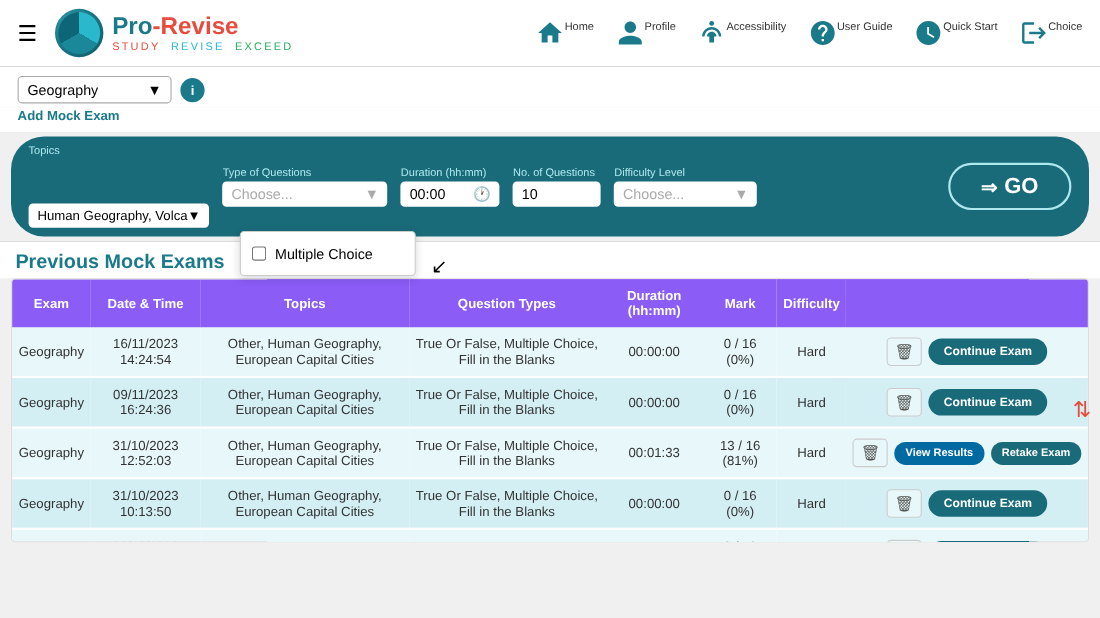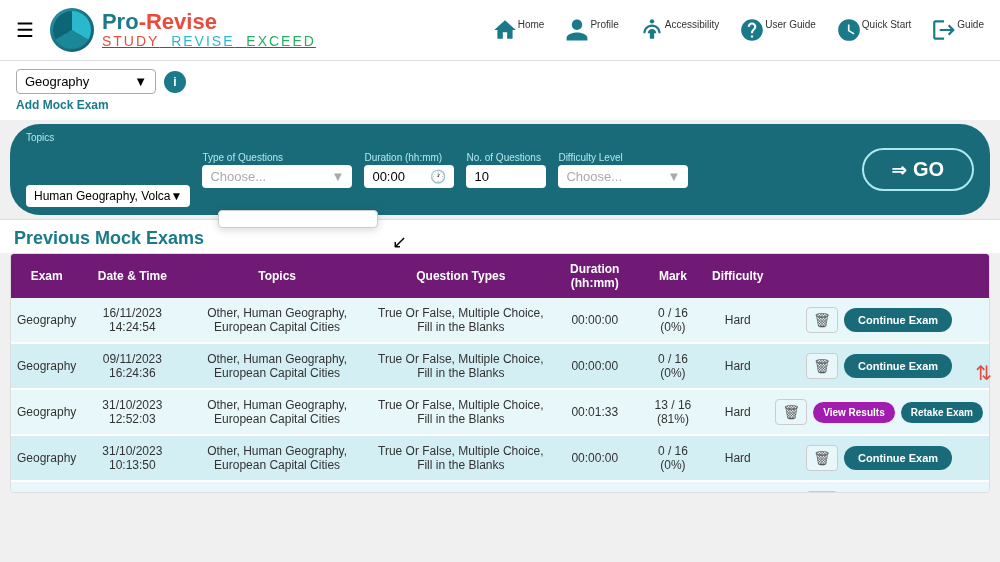--- a/index.html
+++ b/index.html
@@ -40,21 +40,21 @@
       border-radius: 50%;
       background: conic-gradient(#2ab8cc 0deg 120deg, #1a8899 120deg 240deg, #0d6677 240deg 360deg);
     }
     .logo-text {
       display: flex;
       flex-direction: column;
       line-height: 1.1;
     }
     .logo-text .pro { font-size: 22px; font-weight: bold; color: #1a7a8a; }
     .logo-text .pro span { color: #e74c3c; }
-    .logo-text .tagline { font-size: 14px; color: #555; letter-spacing: 2px; text-transform: uppercase; text-decoration: underline; }
+    .logo-text .tagline { font-size: 10px; color: #555; letter-spacing: 2px; text-transform: uppercase; }
     .logo-text .tagline .study { color: #e74c3c; }
     .logo-text .tagline .revise { color: #2ab8cc; }
     .logo-text .tagline .exceed { color: #27ae60; }
 
     .nav-icons {
       display: flex;
       gap: 20px;
       align-items: center;
     }
     .nav-icon-item {
@@ -203,21 +203,21 @@
       background: white;
       border: 1px solid #ddd;
       border-radius: 4px;
     }
     table {
       width: 100%;
       border-collapse: collapse;
       font-size: 12px;
     }
     thead tr {
-      background: #701a75;
+      background: #8b5cf6;
       color: white;
     }
     thead th {
       padding: 8px 6px;
       text-align: center;
       font-weight: bold;
     }
     tbody tr {
       background: #e8f7f9;
       border-bottom: 2px solid white;
@@ -250,21 +250,21 @@
       color: white;
       border: none;
       border-radius: 16px;
       padding: 6px 14px;
       font-size: 11px;
       font-weight: bold;
       cursor: pointer;
       white-space: nowrap;
     }
     .view-results-btn {
-      background: #a21caf;
+      background: #0369a1;
       color: white;
       border: none;
       border-radius: 16px;
       padding: 5px 10px;
       font-size: 10px;
       font-weight: bold;
       cursor: pointer;
       white-space: nowrap;
     }
     .retake-btn {
@@ -337,21 +337,21 @@
       <svg viewBox="0 0 24 24" fill="#1a7a8a">
           <path d="M12 2a10 10 0 1 0 0 20A10 10 0 0 0 12 2zm.5 5v5.25l4.5 2.67-.75 1.23L11 13V7h1.5z"></path>
         </svg>
       <span>Quick Start</span>
     </div>
 
     <div class="nav-icon-item">
       <svg viewBox="0 0 24 24" fill="#1a7a8a">
           <path d="M17 7l-1.41 1.41L18.17 11H8v2h10.17l-2.58 2.58L17 17l5-5zM4 5h8V3H4c-1.1 0-2 .9-2 2v14c0 1.1.9 2 2 2h8v-2H4V5z"></path>
         </svg>
-      <span>Guide</span>
+      <span>Choice</span>
     </div>
   </div>
 </div>
 
 <div class="sub-header">
   <div class="dropdown-select">
     <span>Geography</span>
     <span>▼</span>
   </div>
   <div class="info-btn">i</div>
@@ -393,20 +393,24 @@
       <span>▼</span>
     </div>
   </div>
   <button class="go-btn">
     <span class="go-arrow">⇒</span>
     <span>GO</span>
   </button>
 </div>
 
 <div class="dropdown-overlay">
+  <div class="dropdown-item">
+    <input type="checkbox" style="">
+    <span>Multiple Choice</span>
+  </div>
 
   <div style="position:absolute; right:-30px; top:20px; font-size:18px;">↙</div>
 </div>
 
 <div class="section-title">Previous Mock Exams</div>
 
 <div class="main-content">
   <div class="table-container">
     <table>
       <thead>

